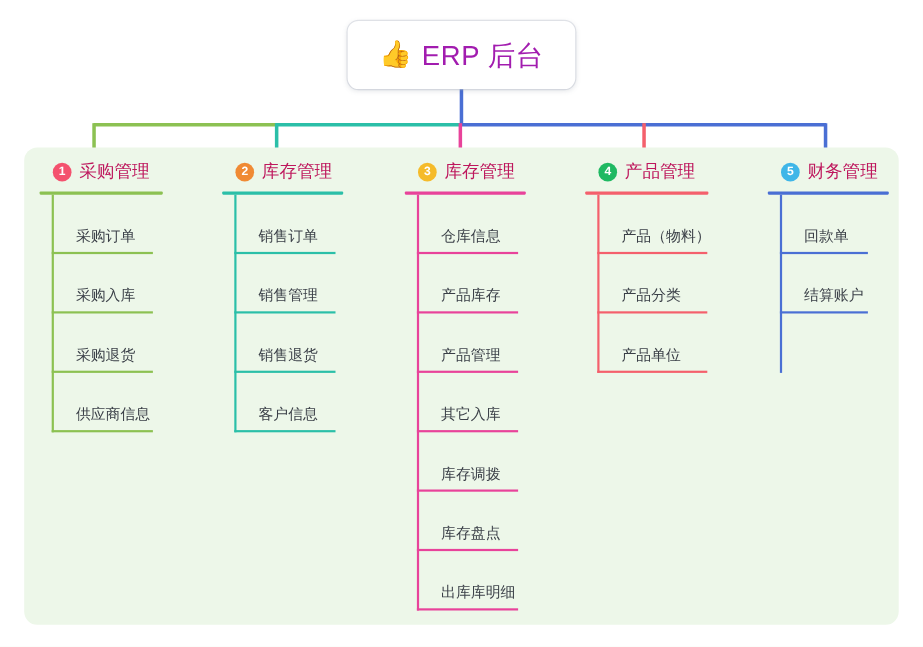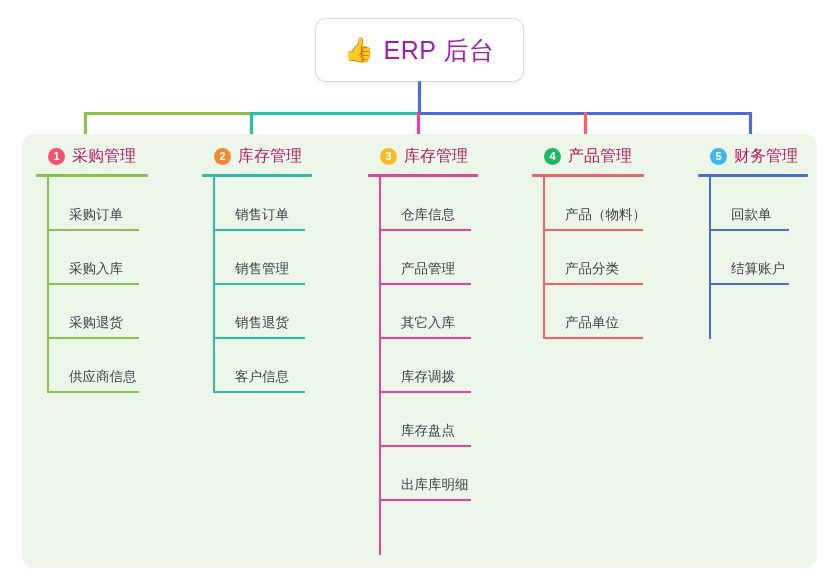--- a/index.html
+++ b/index.html
@@ -161,20 +161,24 @@
           <span class="col-title">库存管理</span>
         </div>
         <div class="head-rule" style="background: rgb(232, 67, 154); width: 110px;"></div>
         <div class="leaf-wrap">
           <div class="spine" style="background: rgb(232, 67, 154); height: 378px;"></div>
           <div class="leaf">
             <span class="leaf-label">仓库信息</span>
             <div class="leaf-rule" style="background: rgb(232, 67, 154); width: 92px;"></div>
           </div>
           <div class="leaf">
+            <span class="leaf-label">产品库存</span>
+            <div class="leaf-rule" style="background: rgb(232, 67, 154); width: 92px;"></div>
+          </div>
+          <div class="leaf">
             <span class="leaf-label">产品管理</span>
             <div class="leaf-rule" style="background: rgb(232, 67, 154); width: 92px;"></div>
           </div>
           <div class="leaf">
             <span class="leaf-label">其它入库</span>
             <div class="leaf-rule" style="background: rgb(232, 67, 154); width: 92px;"></div>
           </div>
           <div class="leaf">
             <span class="leaf-label">库存调拨</span>
             <div class="leaf-rule" style="background: rgb(232, 67, 154); width: 92px;"></div>

